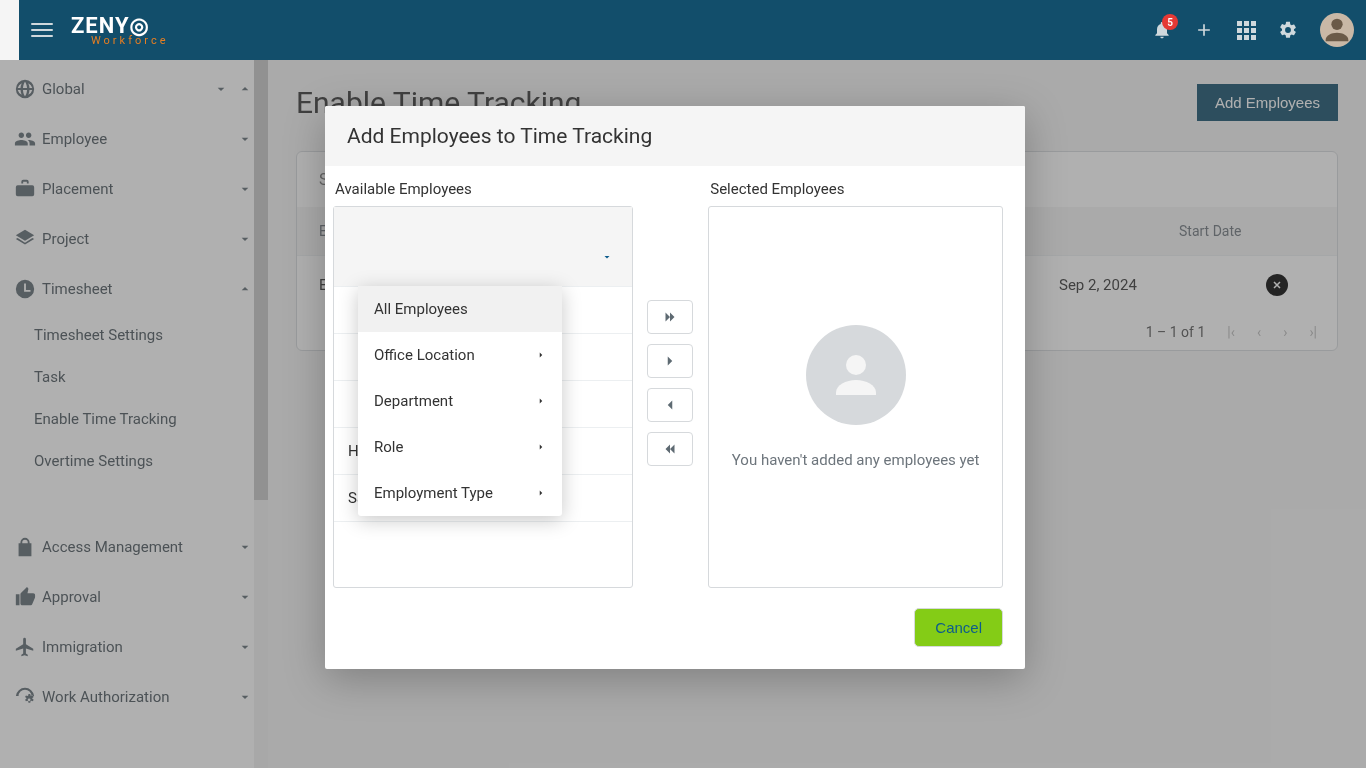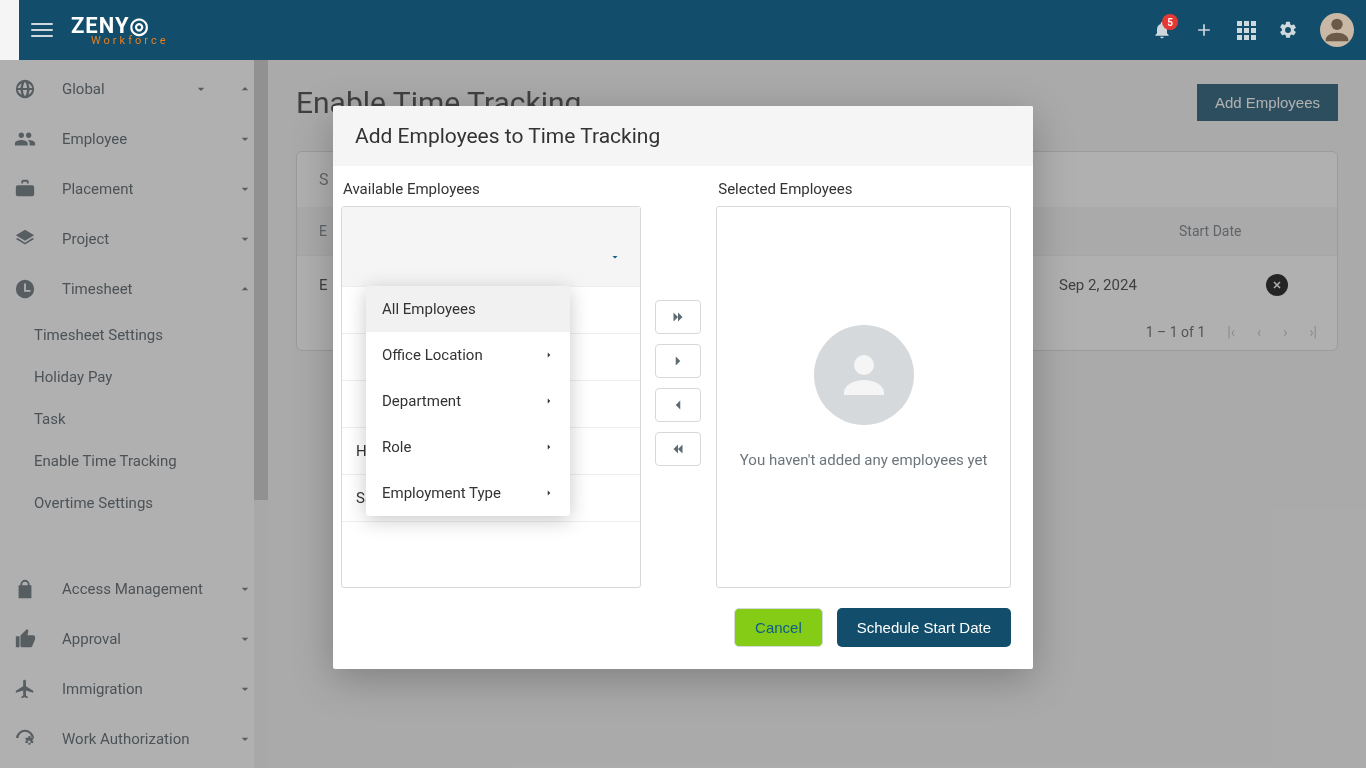--- a/index.html
+++ b/index.html
@@ -63,21 +63,21 @@
   .sidebar {
     width: 268px;
     background: #fff;
     overflow-y: auto;
     position:relative;
     padding-top: 4px;
   }
   .nav-item {
     display:flex; align-items:center;
     padding: 14px 14px 14px 14px;
-    gap: 26px;
+    gap: 6px;
     color: #4a555c;
     font-size: 15px;
     cursor: pointer;
     position: relative;
   }
   .nav-item .label { flex:1; }
   .nav-item .chev { width:18px; height:18px; display:flex; align-items:center; justify-content:center; }
   .nav-item svg.icn { width:22px; height:22px; fill:#5e6a72; flex-shrink:0; }
   .nav-item svg.chev-svg { width:16px; height:16px; fill:#5e6a72; }
   .nav-sub {
@@ -143,21 +143,21 @@
   
   .overlay {
     position:absolute; top:60px; left:0; right:0; bottom:0;
     background: rgba(80,80,80,0.45);
   }
 
   
   .modal {
     position:absolute;
     top: 106px;
-    left: 333px;
+    left: 325px;
     width: 700px;
     background:#fff;
     border-radius: 2px;
     box-shadow: 0 10px 40px rgba(0,0,0,0.25);
     padding-bottom: 0;
   }
   .modal-header {
     background:#f5f5f5;
     padding: 18px 22px;
     border-radius: 2px 2px 0 0;
@@ -392,21 +392,20 @@
           <path d="M12 2a10 10 0 100 20 10 10 0 000-20zm1 11h5v2h-7V6h2v7z"></path>
         </svg>
       <span class="label">Timesheet</span>
       <span class="chev">
           <svg class="chev-svg" viewBox="0 0 24 24">
             <path d="M7 14l5-5 5 5z"></path>
           </svg>
         </span>
     </div>
     <div class="nav-sub">Timesheet Settings</div>
-    <div class="nav-sub">Holiday Pay</div>
     <div class="nav-sub">Task</div>
     <div class="nav-sub">Enable Time Tracking</div>
     <div class="nav-sub">Overtime Settings</div>
 
     <div class="nav-group-gap"></div>
 
     <div class="nav-item">
       <svg class="icn" viewBox="0 0 24 24">
           <path d="M17 8V7a5 5 0 10-10 0v1H5v14h14V8h-2zM9 7a3 3 0 116 0v1H9V7z"></path>
         </svg>
@@ -590,15 +589,14 @@
               <path d="M12 14c-4 0-8 2-8 5v1h16v-1c0-3-4-5-8-5z"></path>
             </svg>
         </div>
         <div style="font-size:15px;">You haven't added any employees yet</div>
       </div>
     </div>
   </div>
 
   <div class="modal-footer">
     <button class="btn-outline">Cancel</button>
-    <button class="btn-solid">Schedule Start Date</button>
   </div>
 </div>
 
 </body></html>

